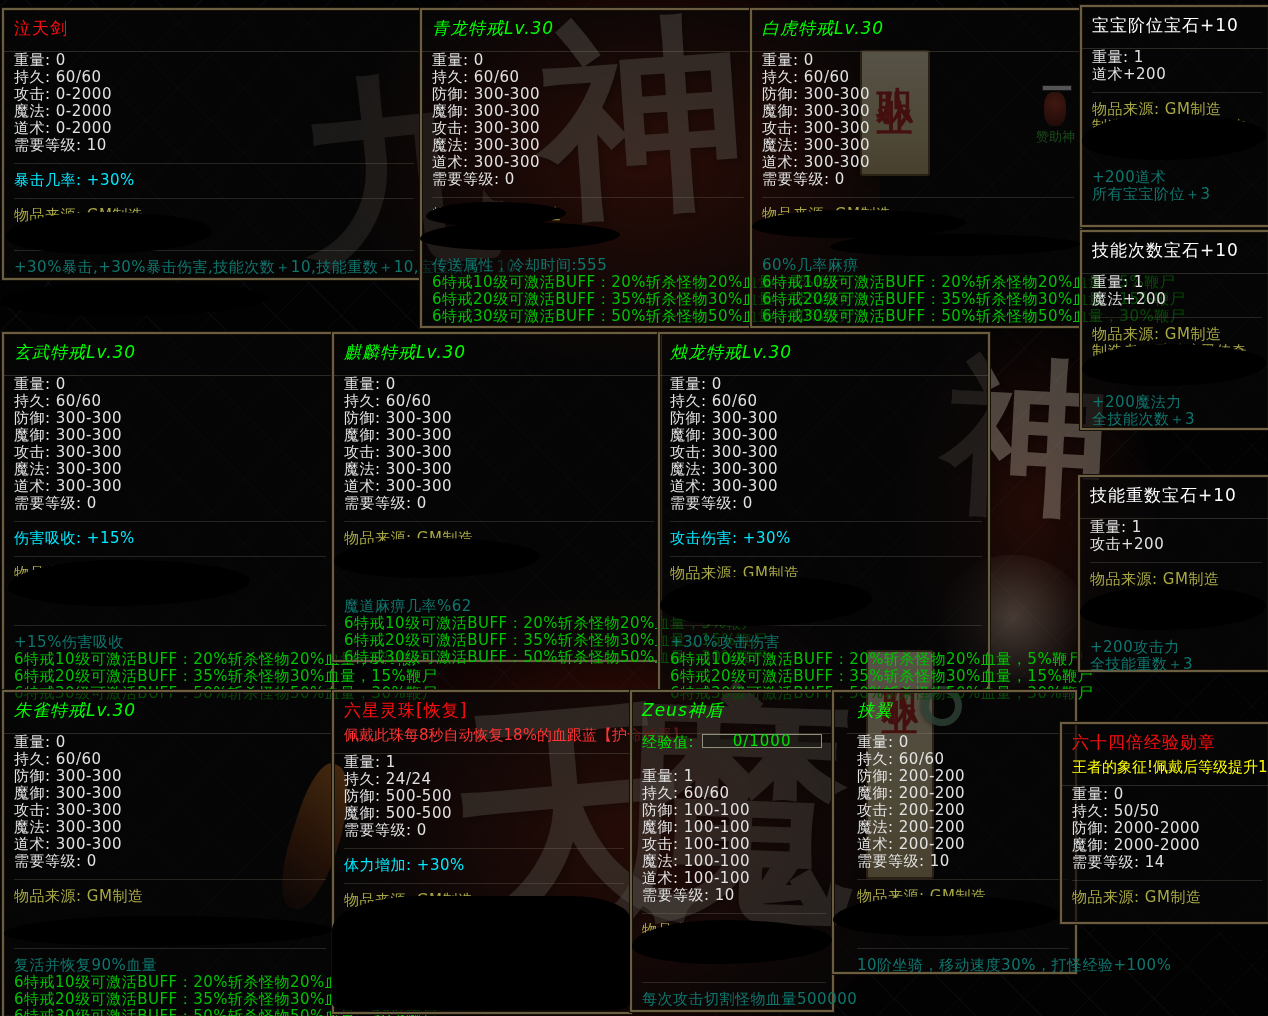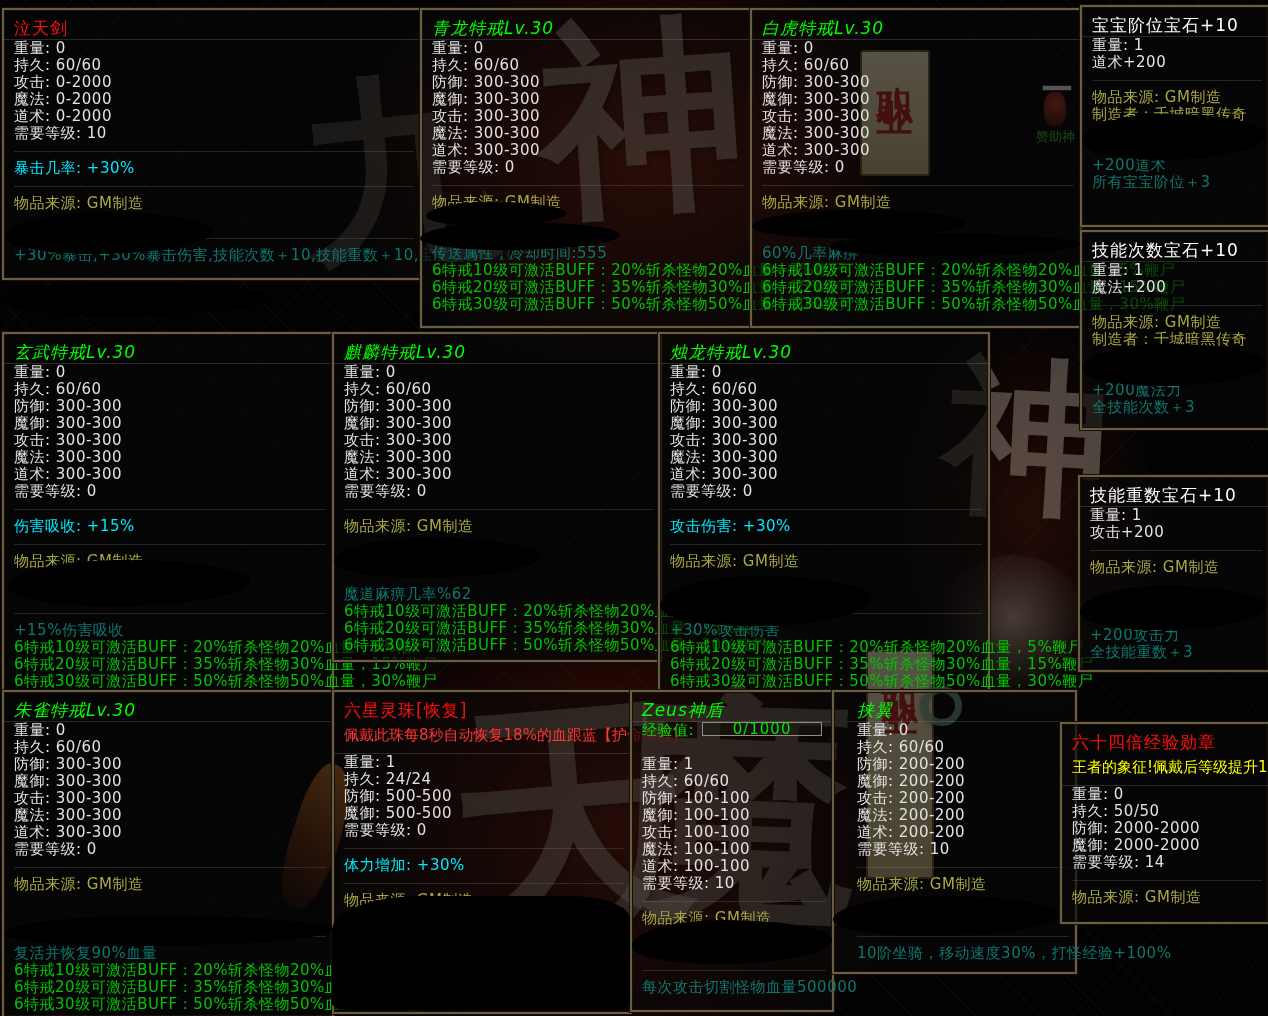--- a/index.html
+++ b/index.html
@@ -40,21 +40,21 @@
   .s2{left:866px;top:650px;width:64px;height:225px;overflow:hidden;}
   .jade{position:absolute;left:922px;top:686px;width:26px;height:26px;border-radius:50%;
         border:7px solid rgba(110,170,140,.85);box-shadow:0 0 6px rgba(0,0,0,.7);}
   .npc{position:absolute;left:1044px;top:92px;width:22px;height:34px;border-radius:40%;
        background:radial-gradient(circle at 50% 35%, rgba(190,60,40,.9), rgba(80,20,10,.8));}
   .npcbar{position:absolute;left:1042px;top:85px;width:28px;height:4px;background:#e8e8e8;border:1px solid #333;}
   .sponsor{position:absolute;left:1036px;top:128px;font-size:13px;color:#38c838;text-shadow:1px 1px 0 #000;}
   
   .panel{position:absolute;background:rgba(9,8,7,.66);border:2px solid #6b5d40;
          box-shadow:0 0 0 1px #15100a, inset 0 0 0 1px #15100a;z-index:10;}
-  .hd{height:30px;padding:7px 0 0 10px;box-sizing:border-box;
+  .hd{height:42px;padding:7px 0 0 10px;box-sizing:border-box;
       border-bottom:1px solid rgba(150,150,125,.25);}
   .hd2{height:62px;padding:7px 0 0 10px;box-sizing:border-box;
       border-bottom:1px solid rgba(150,150,125,.25);}
   .tt{font-size:17px;letter-spacing:1px;white-space:nowrap;}
   .tc-r{color:#ff0e0e;} .tc-g{color:#00ff00;font-style:italic;} .tc-w{color:#ffffff;}
   .sub{font-size:15px;margin-top:4px;white-space:nowrap;}
   .sub-r{color:#ff3434;} .sub-y{color:#ffff00;}
   .rows{padding-left:10px;}
   .row{height:17px;line-height:17px;font-size:15px;white-space:nowrap;letter-spacing:.5px;}
   .r-s,.r-p{color:#e2e2e2;}

